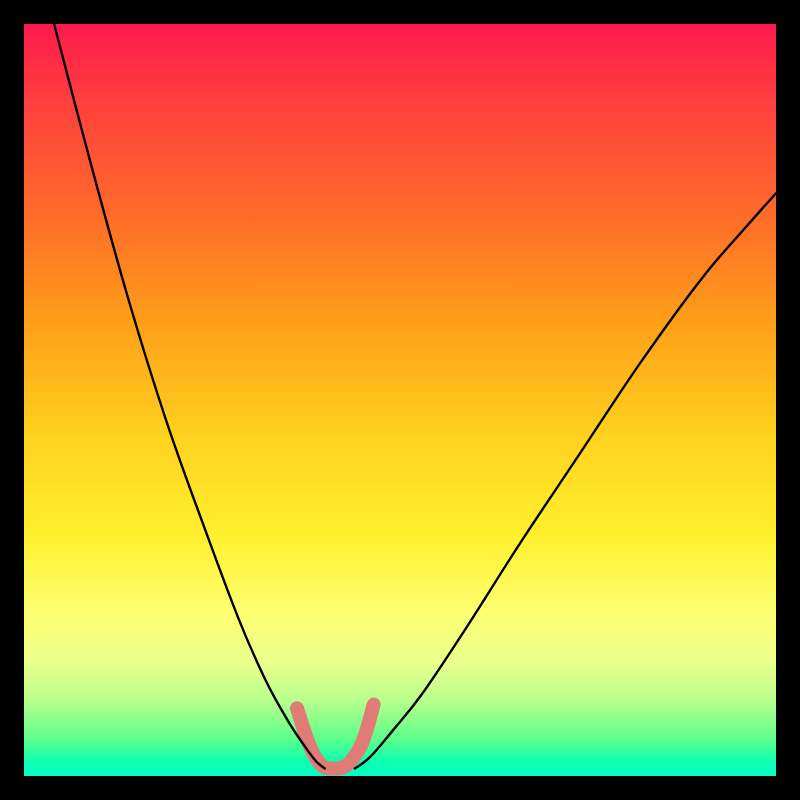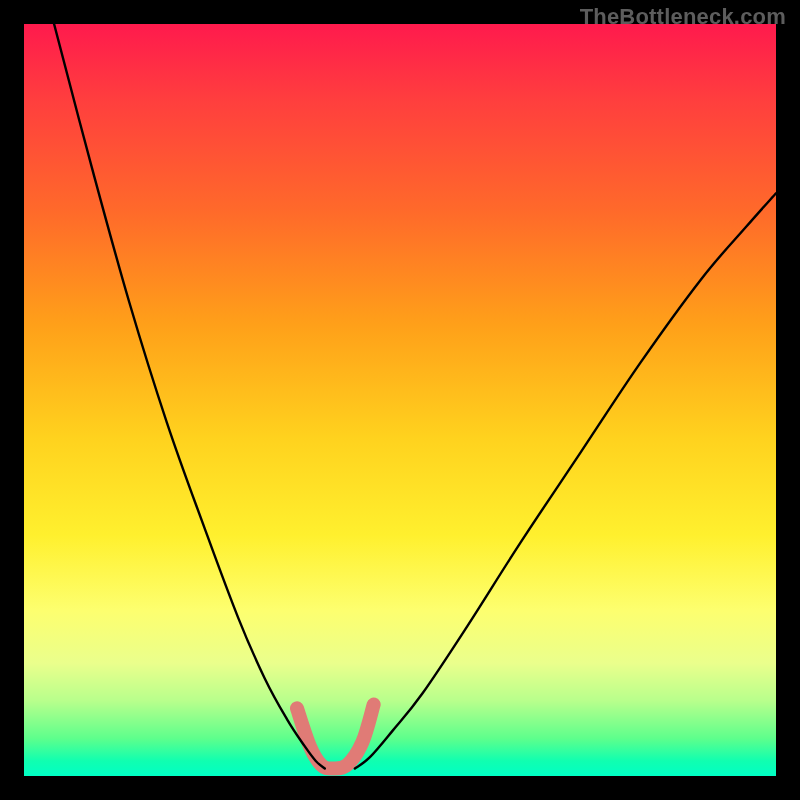--- a/index.html
+++ b/index.html
@@ -55,21 +55,20 @@
   svg.curves {
     position: absolute;
     top: 0;
     left: 0;
   }
 </style>
 </head>
 <body>
 
 <div class="frame">
-  <div class="watermark">TheBottleneck.com</div>
 
   <div class="plot">
     <svg class="curves" width="752" height="752" viewBox="0 0 752 752">
       <g id="curve-group">
           <path d="M 272.976 684.32 C 275.27712 691.0880000000001, 281.42848 711.7679999999999, 285.76 721.92 C 290.09152 732.072, 292.9792 736.6592, 297.04 740.72 C 301.10080000000005 744.7808, 303.5824 744.48, 308.32 744.48 C 313.0576 744.48, 317.9456 745.4576000000001, 323.36 740.72 C 328.7744 735.9824, 333.66240000000005 728.9888, 338.40000000000003 718.16 C 343.1376 707.3312, 347.6496 687.3280000000001, 349.68 680.5600000000001" fill="none" stroke="#e07b76" stroke-width="14" stroke-linecap="round"></path>
           <path d="M 30.080000000000002 0 C 36.848 25.7184, 54.14399999999999 92.79679999999999, 67.67999999999999 142.88 C 81.216 192.9632, 91.74400000000001 232.2176, 105.28000000000002 278.24 C 118.81600000000002 324.2624, 129.344 357.952, 142.88 398.56 C 156.416 439.168, 167.6208 468.6464, 180.48 503.84000000000003 C 193.33919999999998 539.0336, 203.4912 567.008, 214.32 594.08 C 225.1488 621.152, 231.84160000000003 635.9664, 240.64000000000001 654.24 C 249.4384 672.5136, 256.02592 683.4176, 263.2 695.6 C 270.37408 707.7824, 275.35231999999996 714.4752, 280.496 721.92 C 285.63968 729.3648, 288.12128 732.8992000000001, 291.776 736.96 C 295.43072 741.0208, 299.17568 743.1264, 300.8 744.48" fill="none" stroke="#000000" stroke-width="2.4" stroke-linecap="round"></path>
           <path d="M 330.88 744.48 C 333.5872 742.4496, 339.152 739.968, 345.92 733.1999999999999 C 352.68800000000005 726.4319999999999, 359.00480000000005 718.3856, 368.48 706.88 C 377.9552 695.3744, 385.024 688.2303999999999, 398.56 669.28 C 412.096 650.3296, 426.0831999999999 628.672, 443.67999999999995 601.6 C 461.2768 574.528, 476.016 550.0128, 496.32000000000005 518.88 C 516.624 487.74719999999996, 534.8224 461.1264, 556.48 428.64 C 578.1376 396.1536, 594.9824 369.5328, 616.64 338.40000000000003 C 638.2976 307.26720000000006, 657.8496000000001 280.0448, 676.8000000000001 255.68 C 695.7504 231.3152, 708.384 218.6064, 721.92 203.04000000000002 C 735.4559999999999 187.47360000000003, 746.5856 175.2912, 752 169.20000000000002" fill="none" stroke="#000000" stroke-width="2.4" stroke-linecap="round"></path>
         </g>
     </svg>
   </div>

